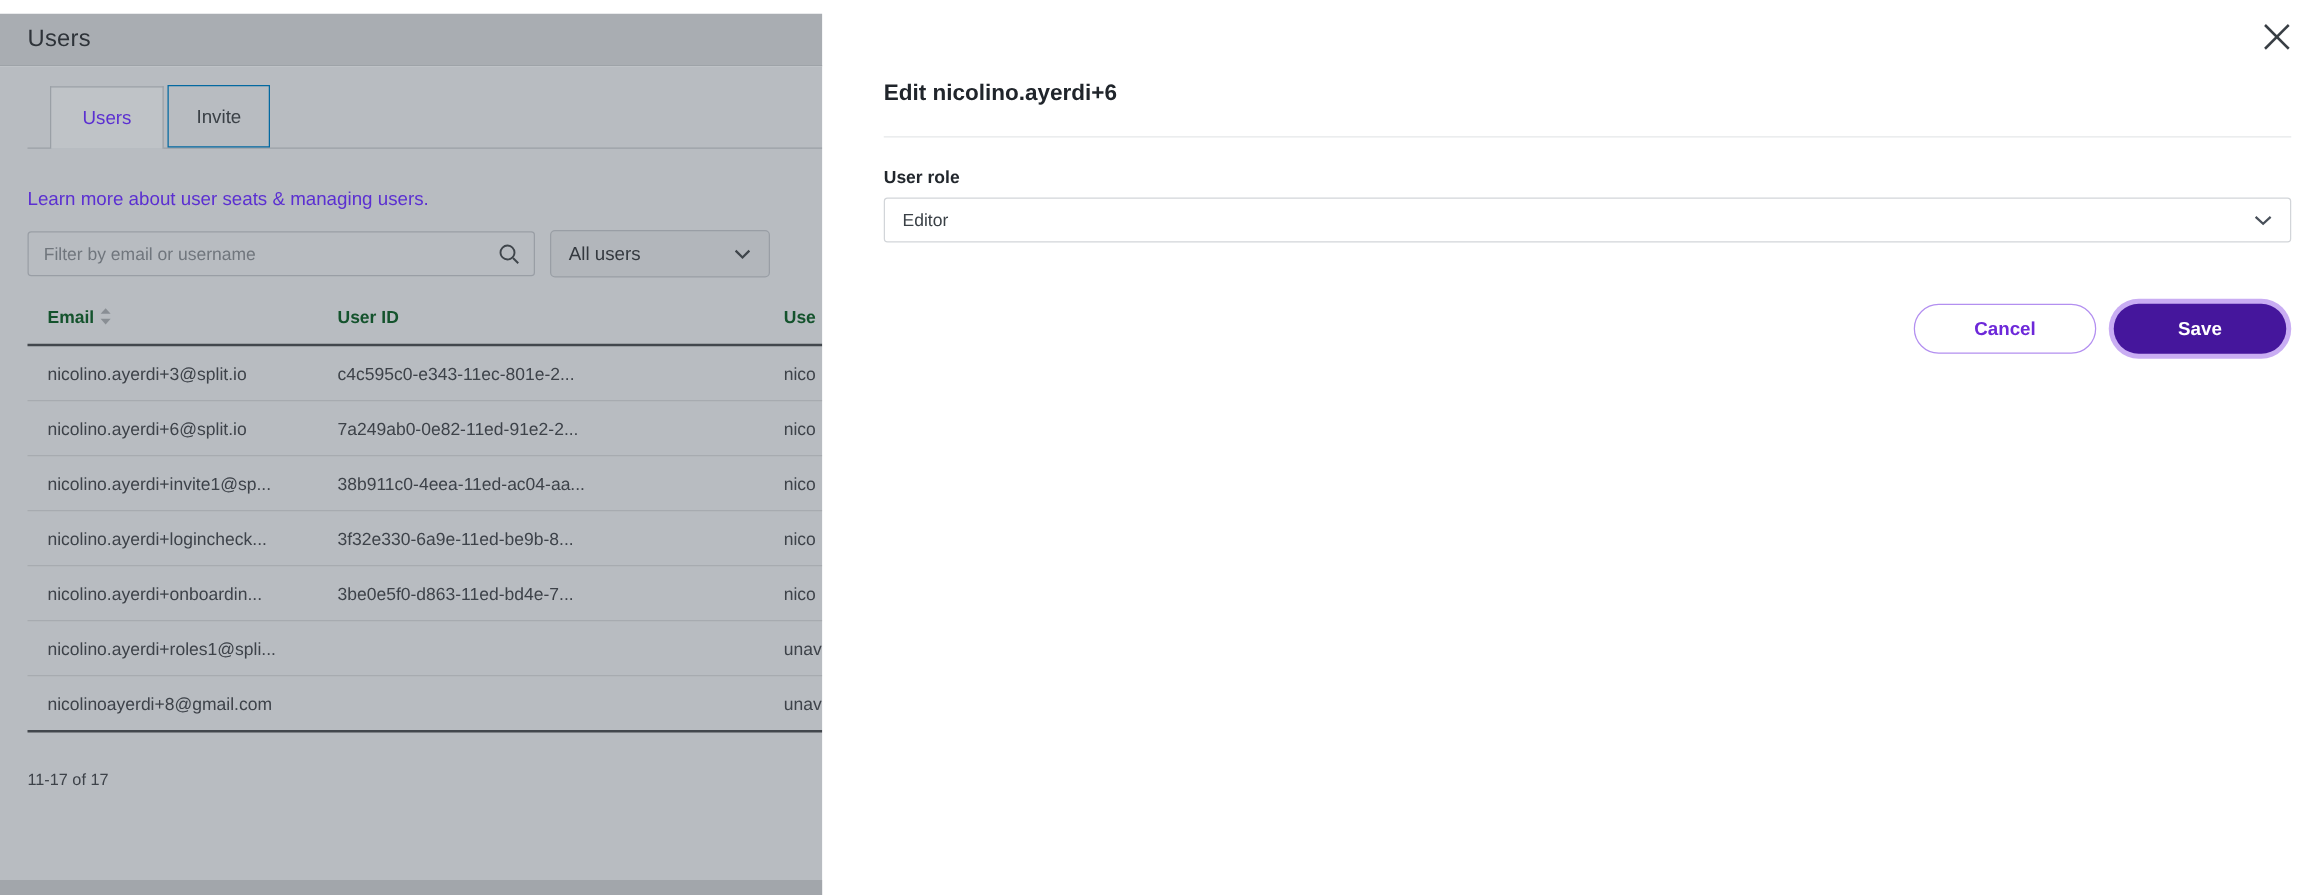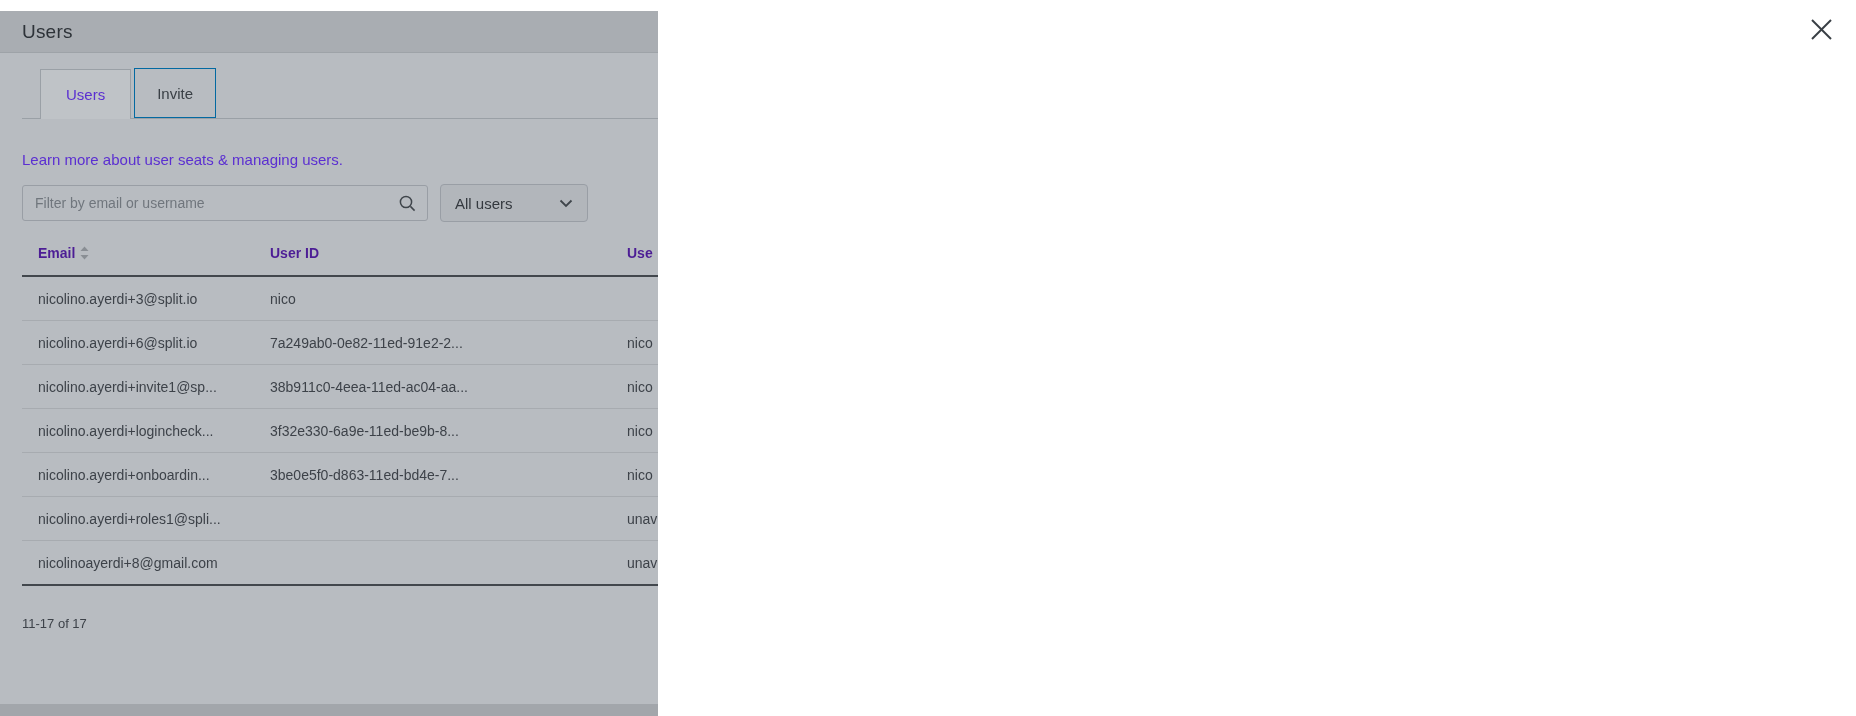--- a/index.html
+++ b/index.html
@@ -15,24 +15,24 @@
   .tabs-row{margin:15px 0 0 22px;height:50px;display:flex;align-items:flex-end;border-bottom:1px solid #9aa0a6;}
   .tab{box-sizing:border-box;height:50px;display:flex;align-items:center;justify-content:center;font-size:15px;cursor:pointer;}
   .tab.active{background:#bfc3c7;border:1px solid #9aa0a6;border-bottom:none;color:#5b2fd1;font-weight:500;margin-left:18px;margin-bottom:-1px;z-index:2;padding:0 25px;}
   .tab.inactive{border:1px solid #0369a1;color:#3a4046;margin-left:3px;padding:0 22px;background:transparent;}
   .desc{margin:28px 0 0 22px;font-size:15px;line-height:26px;color:#3d4249;white-space:nowrap;}
   .desc-link{color:#5b2fd1;text-decoration:none;display:block;}
   .filter-row{margin:11px 0 0 22px;display:flex;align-items:center;gap:12px;}
   .filter-input{width:406px;height:36px;box-sizing:border-box;border:1px solid #999ea5;border-radius:3px;display:flex;align-items:center;padding:0 10px;background:transparent;gap:12px;}
   .filter-input input{flex:1;border:none;outline:none;background:transparent;font-size:14px;color:#3d4249;font-family:"Liberation Sans",sans-serif;}
   .filter-input input::placeholder{color:#70767d;opacity:1;}
-  .scope-dropdown{width:148px;height:38px;box-sizing:border-box;border:1px solid #999ea5;border-radius:4px;background:#b2b6bb;display:flex;align-items:center;justify-content:space-between;padding:0 14px;font-size:15px;color:#34393f;cursor:pointer;}
+  .scope-dropdown{width:176px;height:38px;box-sizing:border-box;border:1px solid #999ea5;border-radius:4px;background:#b2b6bb;display:flex;align-items:center;justify-content:space-between;padding:0 14px;font-size:15px;color:#34393f;cursor:pointer;}
   .table{margin:8px 0 0 22px;width:636px;}
   .thead{display:grid;grid-template-columns:232px 357px 1fr;height:45px;align-items:center;border-bottom:2px solid #42474d;}
-  .th{font-size:14px;font-weight:bold;color:#4c1d95;padding-left:16px;display:flex;align-items:center;gap:5px;white-space:nowrap;}
+  .th{font-size:14px;font-weight:bold;color:#14532d;padding-left:16px;display:flex;align-items:center;gap:5px;white-space:nowrap;}
   .trow{display:grid;grid-template-columns:232px 357px 1fr;height:43px;align-items:center;border-top:1px solid #a7abb0;}
   .trow:first-of-type{border-top:none;}
   .tbody{border-bottom:2px solid #42474d;}
   .td{font-size:14px;color:#3d4249;padding-left:16px;white-space:nowrap;overflow:hidden;}
   .pagination{margin:30px 0 0 22px;font-size:13px;color:#3d4249;}
   .bottom-strip{position:absolute;left:0;bottom:0;width:658px;height:12px;background:#a2a6ab;}
   
   .modal{position:absolute;left:658px;top:0;width:1198px;height:716px;background:#ffffff;box-sizing:border-box;}
   .close-btn{position:absolute;top:16px;right:22px;width:26px;height:26px;display:flex;align-items:center;justify-content:center;background:none;border:none;cursor:pointer;padding:0;}
   .modal-inner{padding:64px 23px 0 49px;}
@@ -98,20 +98,21 @@
               <polygon points="4.5,13.5 8.5,9 0.5,9" fill="#898e94"></polygon>
             </svg>
           </span>
         </div>
         <div class="th">User ID</div>
         <div class="th">Use</div>
       </div>
       <div class="tbody">
         <div class="trow">
           <div class="td">nicolino.ayerdi+3@split.io</div>
+          <div class="td">c4c595c0-e343-11ec-801e-2...</div>
           <div class="td">nico</div>
         </div>
         <div class="trow">
           <div class="td">nicolino.ayerdi+6@split.io</div>
           <div class="td">7a249ab0-0e82-11ed-91e2-2...</div>
           <div class="td">nico</div>
         </div>
         <div class="trow">
           <div class="td">nicolino.ayerdi+invite1@sp...</div>
           <div class="td">38b911c0-4eea-11ed-ac04-aa...</div>
@@ -148,13 +149,32 @@
 <div class="modal">
   <button class="close-btn">
     <span class="icon">
       <svg width="23" height="23" viewBox="0 0 23 23">
         <line x1="2" y1="2" x2="21" y2="21" stroke="#383e44" stroke-width="2"></line>
         <line x1="21" y1="2" x2="2" y2="21" stroke="#383e44" stroke-width="2"></line>
       </svg>
     </span>
   </button>
 
+  <div class="modal-inner">
+    <div class="modal-title">Edit nicolino.ayerdi+6</div>
+    <div class="modal-divider"></div>
+
+    <div class="role-label">User role</div>
+    <div class="role-select">
+      <span>Editor</span>
+      <span class="icon">
+        <svg width="15" height="9" viewBox="0 0 15 9" fill="none">
+          <polyline points="1.5,1.5 7.5,7 13.5,1.5" stroke="#49505a" stroke-width="1.8" fill="none"></polyline>
+        </svg>
+      </span>
+    </div>
+
+    <div class="modal-buttons">
+      <button class="btn btn-cancel">Cancel</button>
+      <button class="btn btn-save">Save</button>
+    </div>
+  </div>
 </div>
 
 </body></html>

